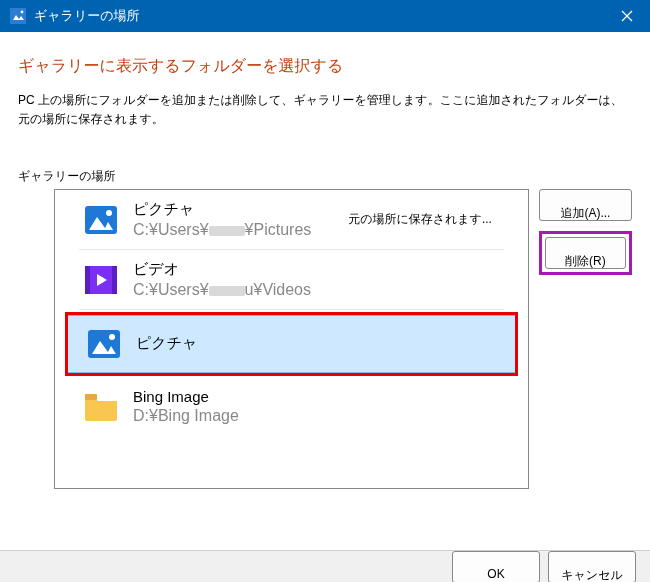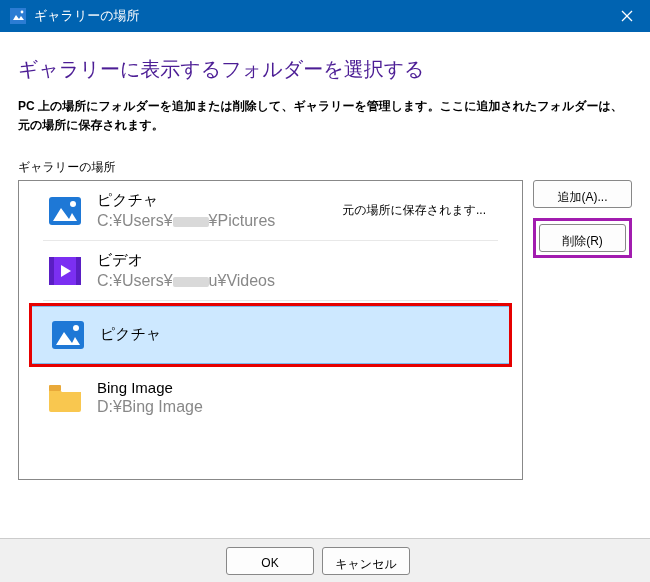--- a/index.html
+++ b/index.html
@@ -33,59 +33,59 @@
       height: 32px;
       display: flex;
       align-items: center;
       justify-content: center;
       cursor: pointer;
     }
     .content {
       padding: 24px 18px 0 18px;
     }
     .heading {
-      color: #4c1d95;
-      font-size: 20px;
+      color: #c2410c;
+      font-size: 16px;
       margin-bottom: 14px;
     }
     .description {
       color: #000;
       font-size: 12px;
       line-height: 1.6;
-      margin-bottom: 24px;
-      font-weight: bold;
+      margin-bottom: 39px;
     }
     .list-label {
       font-size: 12px;
       margin-bottom: 4px;
     }
     .main-row {
       display: flex;
       gap: 10px;
+      margin-left: 36px;
     }
     .listbox {
       border: 1px solid #888;
       width: 510px;
       height: 300px;
       overflow: hidden;
       background: #fff;
     }
     .side-buttons {
       display: flex;
       flex-direction: column;
       gap: 10px;
       width: 100px;
     }
     .btn {
       border: 1px solid #888;
       background: #fdfdfd;
       height: 28px;
       font-size: 12px;
       cursor: pointer;
-      padding: 8px 8px;
+      padding: 15px 8px;
       border-radius: 3px;
     }
     .btn-remove-wrap {
       border: 3px solid #a21caf;
       padding: 3px;
     }
     .folder-item {
       display: flex;
       align-items: center;
       padding: 10px 12px 10px 28px;
@@ -143,23 +143,23 @@
       vertical-align: middle;
       border-radius: 2px;
     }
     .footer {
       position: absolute;
       bottom: 0;
       left: 0;
       right: 0;
       border-top: 1px solid #ccc;
       background: #f0f0f0;
-      height: 44px;
-      display: flex;
-      justify-content: center;
+      height: 32px;
+      display: flex;
+      justify-content: flex-end;
       align-items: center;
       padding-right: 14px;
       gap: 8px;
     }
     .footer .btn { width: 88px; }
   </style>
 </head>
 <body>
 
 <div class="titlebar">

